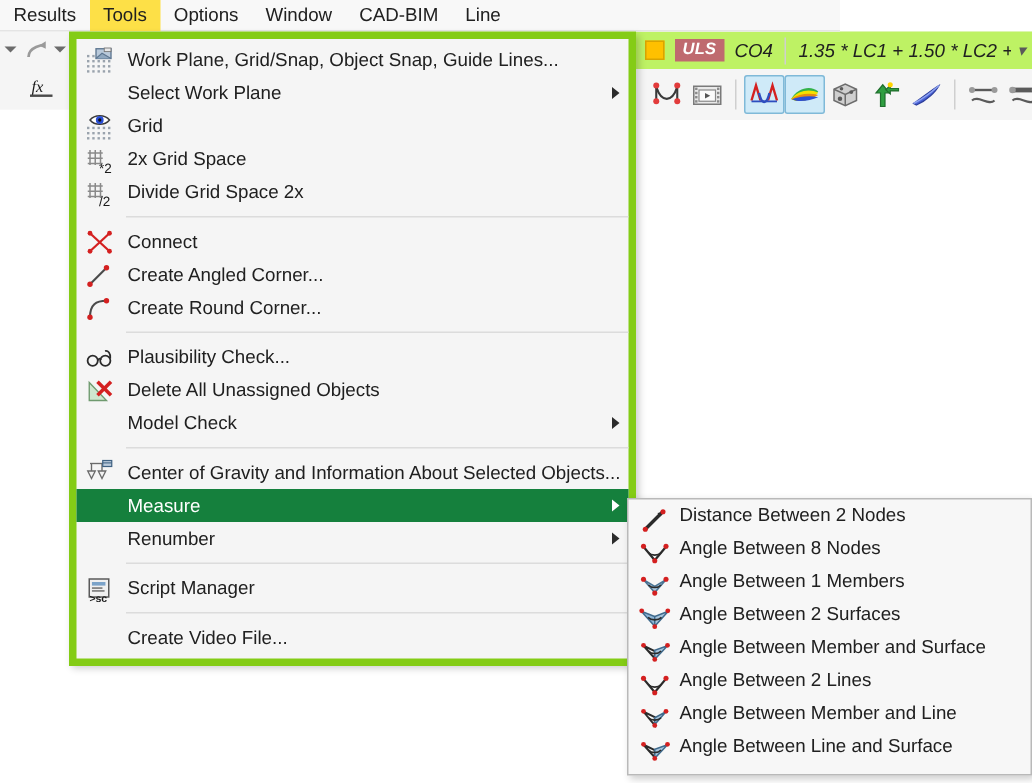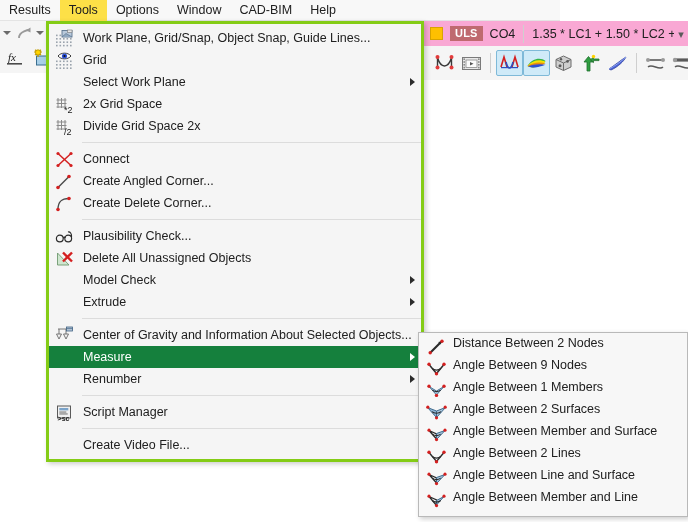--- a/index.html
+++ b/index.html
@@ -96,23 +96,24 @@
     left: 424px; top: 21px;
     width: 264px; height: 62px;
     background: #f5f5f5;
   }
   #lc-bar {
     position: absolute;
     left: 424px; top: 21px;
     width: 264px; height: 25px;
     display: flex;
     align-items: center;
-    background: #f9a8d4;
+    background: #bef264;
     box-sizing: border-box;
     padding-left: 6px;
+    font-style: italic;
   }
   .lc-swatch {
     width: 13px; height: 13px;
     background: #ffc000;
     border: 1px solid #d9a400;
     box-sizing: border-box;
     flex: 0 0 auto;
   }
   .uls-badge {
     margin-left: 7px;
@@ -187,21 +188,21 @@
     width: 264px; height: 442px;
     background: #ffffff;
   }
 
   
   #tools-menu {
     position: absolute;
     left: 46px; top: 21px;
     width: 378px;
     background: #f5f5f5;
-    border: 3px solid #84cc16;
+    border: 5px solid #84cc16;
     box-sizing: border-box;
     box-shadow: 2px 2px 5px rgba(0,0,0,0.20);
     padding: 3px 0 3px 0;
   }
   .mi {
     position: relative;
     height: 22px;
     display: flex;
     align-items: center;
     cursor: default;
@@ -291,21 +292,21 @@
     <span class="redo-arrow">
       <svg width="17" height="14" viewBox="0 0 17 14">
         <path d="M3 12 C3 5, 13 4, 13.5 4" stroke="#9a9a9a" stroke-width="1.8" fill="none"></path>
         <path d="M14.5 1.5 L14.5 6.5 L10 4.3 Z" fill="#9a9a9a"></path>
       </svg>
     </span>
     <span class="tiny-caret"></span>
   </div>
 
   <div id="tool-row2">
-    <span style="margin-left:7px;">
+    <span style="margin-left:20px;">
       <svg width="16" height="18" viewBox="0 0 16 18">
         <text x="1" y="11" font-family="Liberation Serif, serif" font-size="11" font-style="italic" fill="#1a1a1a">fx</text>
         <rect x="0" y="13" width="15" height="1.6" fill="#4a4a4a"></rect>
       </svg>
     </span>
     <span class="tool-sep-v"></span>
     <span>
       <svg width="22" height="22" viewBox="0 0 22 22">
         <rect x="5.5" y="8" width="14" height="9" fill="#a8cfe8" stroke="#3b6e90" stroke-width="1"></rect>
         <line x1="7" y1="2" x2="7" y2="9" stroke="#c8a000" stroke-width="1.2"></line>
@@ -418,21 +419,21 @@
     </div>
 
   </div>
 
   <div id="menubar">
     <div class="menubar-item">Results</div>
     <div class="menubar-item active">Tools</div>
     <div class="menubar-item">Options</div>
     <div class="menubar-item">Window</div>
     <div class="menubar-item">CAD-BIM</div>
-    <div class="menubar-item">Help</div>
+    <div class="menubar-item">Line</div>
   </div>
 
   <div id="tools-menu">
 
     <div class="mi">
       <span class="mi-icon">
         <svg width="19" height="19" viewBox="0 0 19 19">
           <g fill="#9aa3ad">
             <rect x="1" y="9" width="1.6" height="1.6"></rect>
               <rect x="4.5" y="9" width="1.6" height="1.6"></rect>
@@ -455,20 +456,28 @@
           <rect x="7" y="1.5" width="10" height="6.5" fill="#b9c9da" stroke="#5d7690" stroke-width="0.9"></rect>
           <path d="M7 8 L11 4.5 L17 8" fill="#8fa7bf" stroke="#5d7690" stroke-width="0.7"></path>
           <rect x="12.5" y="1" width="4.5" height="2.4" fill="#e8e8e8" stroke="#777" stroke-width="0.6"></rect>
         </svg>
       </span>
       <span class="mi-label">Work Plane, Grid/Snap, Object Snap, Guide Lines...</span>
       <span class="mi-arrow"></span>
     </div>
 
     <div class="mi">
+      <span class="mi-icon"></span>
+      <span class="mi-label">Select Work Plane</span>
+      <span class="mi-arrow">
+          <i></i>
+        </span>
+    </div>
+
+    <div class="mi">
       <span class="mi-icon">
         <svg width="19" height="19" viewBox="0 0 19 19">
           <g fill="#9aa3ad">
             <rect x="1" y="9.5" width="1.6" height="1.6"></rect>
               <rect x="4.5" y="9.5" width="1.6" height="1.6"></rect>
             <rect x="8" y="9.5" width="1.6" height="1.6"></rect>
               <rect x="11.5" y="9.5" width="1.6" height="1.6"></rect>
             <rect x="15" y="9.5" width="1.6" height="1.6"></rect>
             <rect x="1" y="13" width="1.6" height="1.6"></rect>
               <rect x="4.5" y="13" width="1.6" height="1.6"></rect>
@@ -484,28 +493,20 @@
           <path d="M3 5 C6 1.2, 13 1.2, 16 5 C13 8.8, 6 8.8, 3 5 Z" fill="#ffffff" stroke="#3a3a3a" stroke-width="1"></path>
           <circle cx="9.5" cy="5" r="2.6" fill="#2a4fd6"></circle>
           <circle cx="9.5" cy="5" r="1.1" fill="#111"></circle>
         </svg>
       </span>
       <span class="mi-label">Grid</span>
       <span class="mi-arrow"></span>
     </div>
 
     <div class="mi">
-      <span class="mi-icon"></span>
-      <span class="mi-label">Select Work Plane</span>
-      <span class="mi-arrow">
-          <i></i>
-        </span>
-    </div>
-
-    <div class="mi">
       <span class="mi-icon">
         <svg width="19" height="19" viewBox="0 0 19 19">
           <g stroke="#8a8a8a" stroke-width="1">
             <line x1="3" y1="3" x2="3" y2="13"></line>
               <line x1="6.5" y1="3" x2="6.5" y2="13"></line>
             <line x1="10" y1="3" x2="10" y2="13"></line>
             <line x1="1.5" y1="5" x2="11.5" y2="5"></line>
               <line x1="1.5" y1="8.5" x2="11.5" y2="8.5"></line>
             <line x1="1.5" y1="12" x2="11.5" y2="12"></line>
           </g>
@@ -564,21 +565,21 @@
     </div>
 
     <div class="mi">
       <span class="mi-icon">
         <svg width="19" height="19" viewBox="0 0 19 19">
           <path d="M3 15.5 C3 7, 7 4.5, 14 4.5" stroke="#4a4a4a" stroke-width="1.4" fill="none"></path>
           <circle cx="3" cy="15.5" r="1.8" fill="#d42020"></circle>
           <circle cx="14" cy="4.5" r="1.8" fill="#d42020"></circle>
         </svg>
       </span>
-      <span class="mi-label">Create Delete Corner...</span>
+      <span class="mi-label">Create Round Corner...</span>
       <span class="mi-arrow"></span>
     </div>
 
     <div class="mi-sep"></div>
 
     <div class="mi">
       <span class="mi-icon">
         <svg width="19" height="19" viewBox="0 0 19 19">
           <circle cx="4.8" cy="11.5" r="3.4" fill="none" stroke="#2b2b2b" stroke-width="1.2"></circle>
           <circle cx="13.2" cy="11.5" r="3.4" fill="none" stroke="#2b2b2b" stroke-width="1.2"></circle>
@@ -603,27 +604,20 @@
     </div>
 
     <div class="mi">
       <span class="mi-icon"></span>
       <span class="mi-label">Model Check</span>
       <span class="mi-arrow">
           <i></i>
         </span>
     </div>
 
-    <div class="mi">
-      <span class="mi-icon"></span>
-      <span class="mi-label">Extrude</span>
-      <span class="mi-arrow">
-          <i></i>
-        </span>
-    </div>
 
     <div class="mi-sep"></div>
 
     <div class="mi">
       <span class="mi-icon">
         <svg width="19" height="19" viewBox="0 0 19 19">
           <path d="M1.5 8 L6.5 8 L4 13 Z" fill="#f2f2f2" stroke="#6a6a6a" stroke-width="0.9"></path>
           <path d="M8.5 8 L13.5 8 L11 13 Z" fill="#f2f2f2" stroke="#6a6a6a" stroke-width="0.9"></path>
           <line x1="4" y1="3" x2="4" y2="8" stroke="#6a6a6a" stroke-width="0.9"></line>
           <line x1="11" y1="3" x2="11" y2="8" stroke="#6a6a6a" stroke-width="0.9"></line>
@@ -696,21 +690,21 @@
     <div class="smi">
       <span class="smi-icon">
         <svg width="21" height="19" viewBox="0 0 21 19">
           <path d="M3 4.5 L10.5 13.5 L18 4.5" stroke="#2b2b2b" stroke-width="1.5" fill="none"></path>
           <path d="M6.3 8.5 C8.3 10.6, 12.7 10.6, 14.7 8.5" stroke="#2b2b2b" stroke-width="1.1" fill="none"></path>
           <circle cx="3" cy="4.2" r="1.7" fill="#d42020"></circle>
           <circle cx="18" cy="4.2" r="1.7" fill="#d42020"></circle>
           <circle cx="10.5" cy="13.8" r="1.7" fill="#d42020"></circle>
         </svg>
       </span>
-      <span class="smi-label">Angle Between 9 Nodes</span>
+      <span class="smi-label">Angle Between 8 Nodes</span>
     </div>
 
     <div class="smi">
       <span class="smi-icon">
         <svg width="21" height="19" viewBox="0 0 21 19">
           <path d="M3 4.5 L10.5 13 L18 4.5 L10.5 9 Z" fill="#a8c6de" stroke="#4a7494" stroke-width="1"></path>
           <path d="M6.3 8 C8.3 10.2, 12.7 10.2, 14.7 8" stroke="#2b2b2b" stroke-width="1.1" fill="none"></path>
           <circle cx="3" cy="4.2" r="1.7" fill="#d42020"></circle>
           <circle cx="18" cy="4.2" r="1.7" fill="#d42020"></circle>
           <circle cx="10.5" cy="13.4" r="1.7" fill="#d42020"></circle>
@@ -756,39 +750,39 @@
           <circle cx="18" cy="4.2" r="1.7" fill="#d42020"></circle>
           <circle cx="10.5" cy="13.8" r="1.7" fill="#d42020"></circle>
         </svg>
       </span>
       <span class="smi-label">Angle Between 2 Lines</span>
     </div>
 
     <div class="smi">
       <span class="smi-icon">
         <svg width="21" height="19" viewBox="0 0 21 19">
+          <path d="M3 4.5 L10.5 13.5 L10.5 8 Z" fill="none" stroke="#2b2b2b" stroke-width="1.3"></path>
+          <path d="M18 4.5 L10.5 13 L10.5 8.5 L18 4.5 Z" fill="#a8c6de" stroke="#3f6a8c" stroke-width="1"></path>
+          <path d="M6.3 8.5 C8.3 10.6, 12.7 10.6, 14.7 8.5" stroke="#2b2b2b" stroke-width="1.1" fill="none"></path>
+          <circle cx="3" cy="4.2" r="1.6" fill="#d42020"></circle>
+          <circle cx="18" cy="4.2" r="1.6" fill="#d42020"></circle>
+          <circle cx="10.5" cy="13.6" r="1.6" fill="#d42020"></circle>
+        </svg>
+      </span>
+      <span class="smi-label">Angle Between Member and Line</span>
+    </div>
+
+    <div class="smi">
+      <span class="smi-icon">
+        <svg width="21" height="19" viewBox="0 0 21 19">
           <path d="M3 4.5 L10.5 13 L10.5 8 Z" fill="none" stroke="#2b2b2b" stroke-width="1.3"></path>
           <path d="M19 4.5 L10.5 13.5 L10.5 7.5 L19 4.5 Z" fill="#a8c6de" stroke="#3f6a8c" stroke-width="1"></path>
           <path d="M6.3 8 C8.3 10.2, 12.7 10.2, 14.7 8" stroke="#2b2b2b" stroke-width="1.1" fill="none"></path>
           <circle cx="3" cy="4.2" r="1.6" fill="#d42020"></circle>
           <circle cx="19" cy="4.2" r="1.6" fill="#d42020"></circle>
           <circle cx="10.5" cy="13.6" r="1.6" fill="#d42020"></circle>
         </svg>
       </span>
       <span class="smi-label">Angle Between Line and Surface</span>
     </div>
-
-    <div class="smi">
-      <span class="smi-icon">
-        <svg width="21" height="19" viewBox="0 0 21 19">
-          <path d="M3 4.5 L10.5 13.5 L10.5 8 Z" fill="none" stroke="#2b2b2b" stroke-width="1.3"></path>
-          <path d="M18 4.5 L10.5 13 L10.5 8.5 L18 4.5 Z" fill="#a8c6de" stroke="#3f6a8c" stroke-width="1"></path>
-          <path d="M6.3 8.5 C8.3 10.6, 12.7 10.6, 14.7 8.5" stroke="#2b2b2b" stroke-width="1.1" fill="none"></path>
-          <circle cx="3" cy="4.2" r="1.6" fill="#d42020"></circle>
-          <circle cx="18" cy="4.2" r="1.6" fill="#d42020"></circle>
-          <circle cx="10.5" cy="13.6" r="1.6" fill="#d42020"></circle>
-        </svg>
-      </span>
-      <span class="smi-label">Angle Between Member and Line</span>
-    </div>
   </div>
 
 </div>
 
 </body></html>

